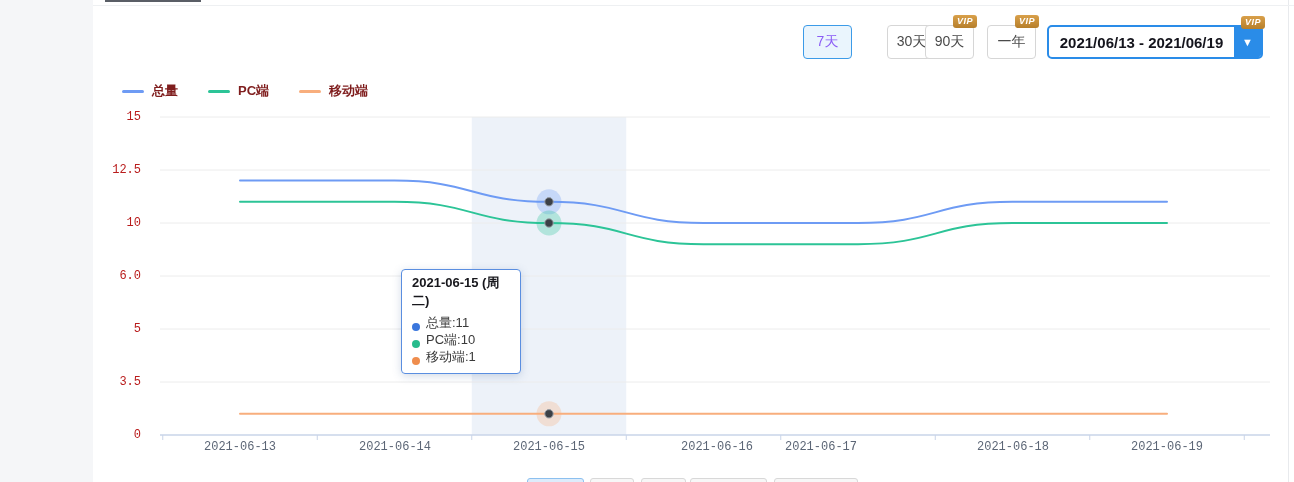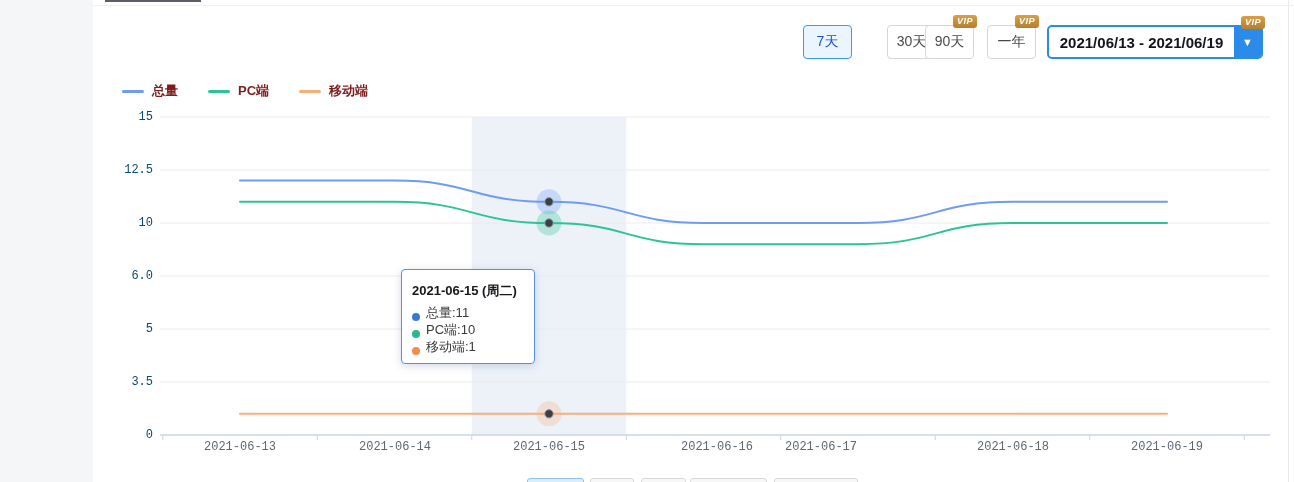--- a/index.html
+++ b/index.html
@@ -10,21 +10,21 @@
   
   #sidebar { left:0; top:0; width:93px; height:482px; background:#f5f6f8; }
   #right-border { left:1288px; top:0; width:1px; height:482px; background:#e8eaed; }
   #top-divider { left:93px; top:5px; width:1201px; height:1px; background:#eef0f2; }
   #top-fragment { left:105px; top:0; width:96px; height:2px; background:#5a5e66; }
 
   
   .range-btn { position:absolute; top:25px; width:49px; height:34px; border:1px solid #d6d6d6;
                border-radius:4px; background:#fff; color:#4a4a4a; font-size:14px;
                display:flex; align-items:center; justify-content:center; cursor:pointer; }
-  .range-btn.selected { border-color:#3c9be8; background:#eaf5fd; color:#1d4ed8; }
+  .range-btn.selected { border-color:#3c9be8; background:#eaf5fd; color:#8b5cf6; }
   #btn-7d  { left:803px; } #btn-30d { left:863px;margin-left:24px; }
   #btn-90d { left:925px; } #btn-1y  { left:987px; }
   .vip-badge { position:absolute; top:-11px; right:-4px; padding:1px 4px 2px;
                background:linear-gradient(180deg,#d9a04a,#b67f2b); color:#fff;
                font-size:9px; font-style:italic; font-weight:bold; border-radius:3px;
                letter-spacing:.5px; line-height:10px; }
   #date-range { left:1047px; top:25px; width:216px; height:34px; border:2px solid #2a8ce8;
                 border-radius:5px; background:#fff; display:flex; cursor:pointer; }
   #date-range .value { flex:1; display:flex; align-items:center; justify-content:center;
                        font-size:15px; font-weight:600; color:#14141c; white-space:nowrap; }
@@ -32,30 +32,30 @@
                        align-items:center; justify-content:center; font-size:11px;
                        border-radius:0 2px 2px 0; }
 
   
   #legend { left:122px; top:82px; display:flex; gap:30px; align-items:center; }
   .legend-item { display:flex; align-items:center; gap:8px; cursor:pointer; }
   .legend-marker { width:22px; height:3px; border-radius:2px; }
   .legend-label { font-size:13px; font-weight:600; color:#7f1d1d; }
 
   
-  .ylab { position:absolute; left:96px; width:57px; height:14px; text-align:right;
-          font-family:"Liberation Mono", monospace; font-size:12px; color:#0c4a6e; }
+  .ylab { position:absolute; left:84px; width:57px; height:14px; text-align:right;
+          font-family:"Liberation Mono", monospace; font-size:12px; color:#b91c1c; }
   .xlab { position:absolute; top:440px; width:130px; text-align:center;
           font-family:"Liberation Mono", monospace; font-size:12px; color:#5c6676; }
 
   #chart-svg { left:0; top:0; pointer-events:none; }
 
   
-  #tooltip { left:401px; top:269px; width:134px; background:rgba(255,255,255,.96);
-             border:1px solid #5a8ee0; border-radius:4px; padding:12px 10px 8px;
+  #tooltip { left:401px; top:269px; width:120px; background:rgba(255,255,255,.96);
+             border:1px solid #5a8ee0; border-radius:4px; padding:4px 10px 8px;
              box-shadow:0 2px 8px rgba(80,110,160,.25); z-index:5; }
   #tooltip .tt-title { font-size:13px; font-weight:bold; color:#17171c; margin-bottom:4px; }
   .tt-row { display:flex; align-items:flex-end; gap:6px; font-size:13px; color:#3a3a3a;
             line-height:17px; }
   .tt-dot { width:8px; height:8px; border-radius:50%; flex:0 0 8px; }
 
   
   .stub { position:absolute; top:478px; height:12px; border-radius:3px 3px 0 0;
           border:1px solid #d8d8d8; background:#f7f7f7; cursor:pointer; }
   .stub.sel { border-color:#8cc0ef; background:#ddecfb; }

